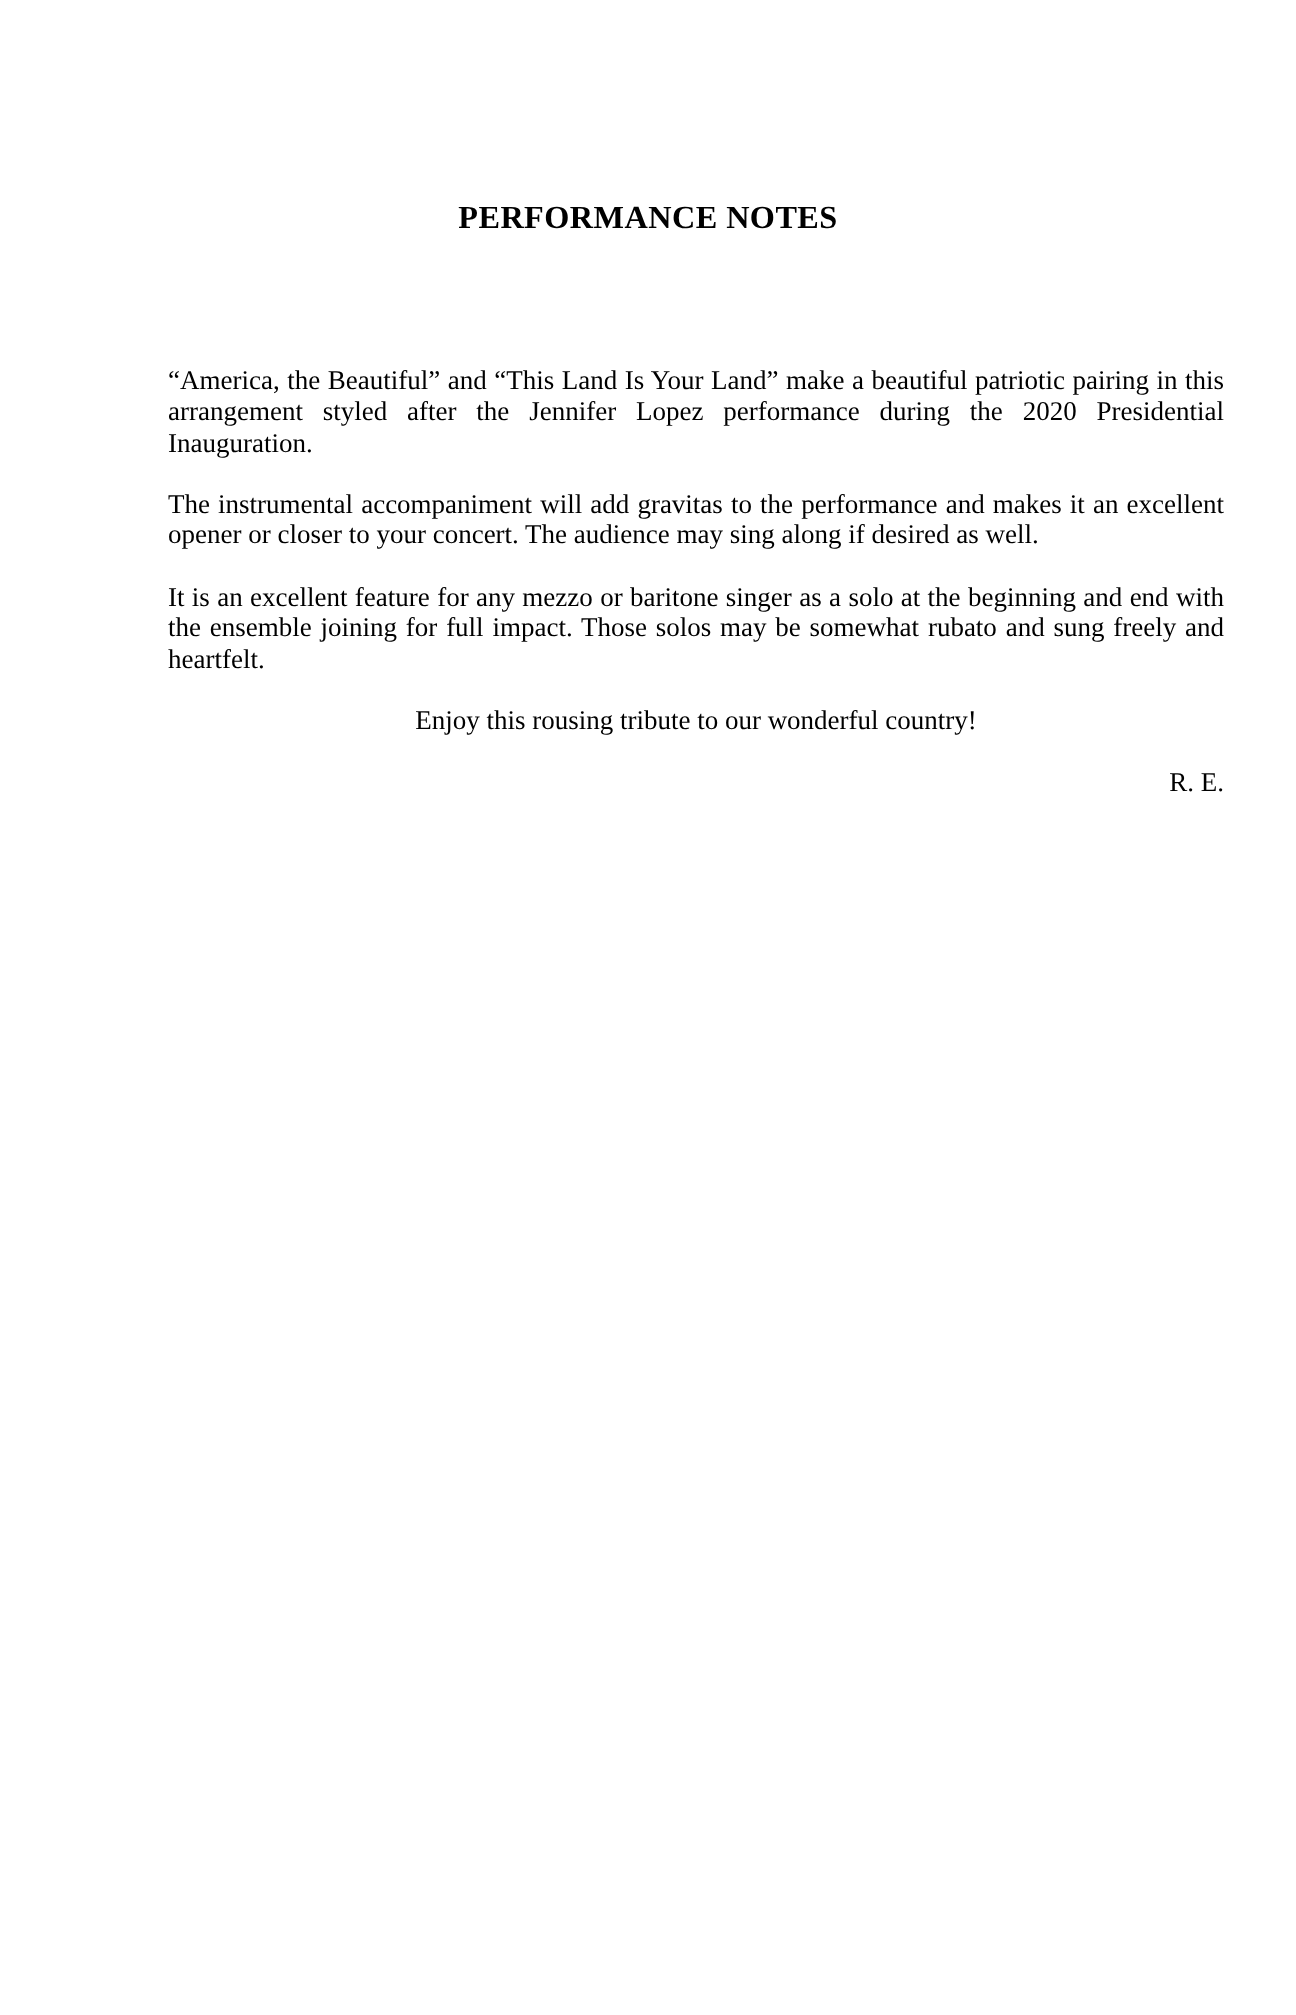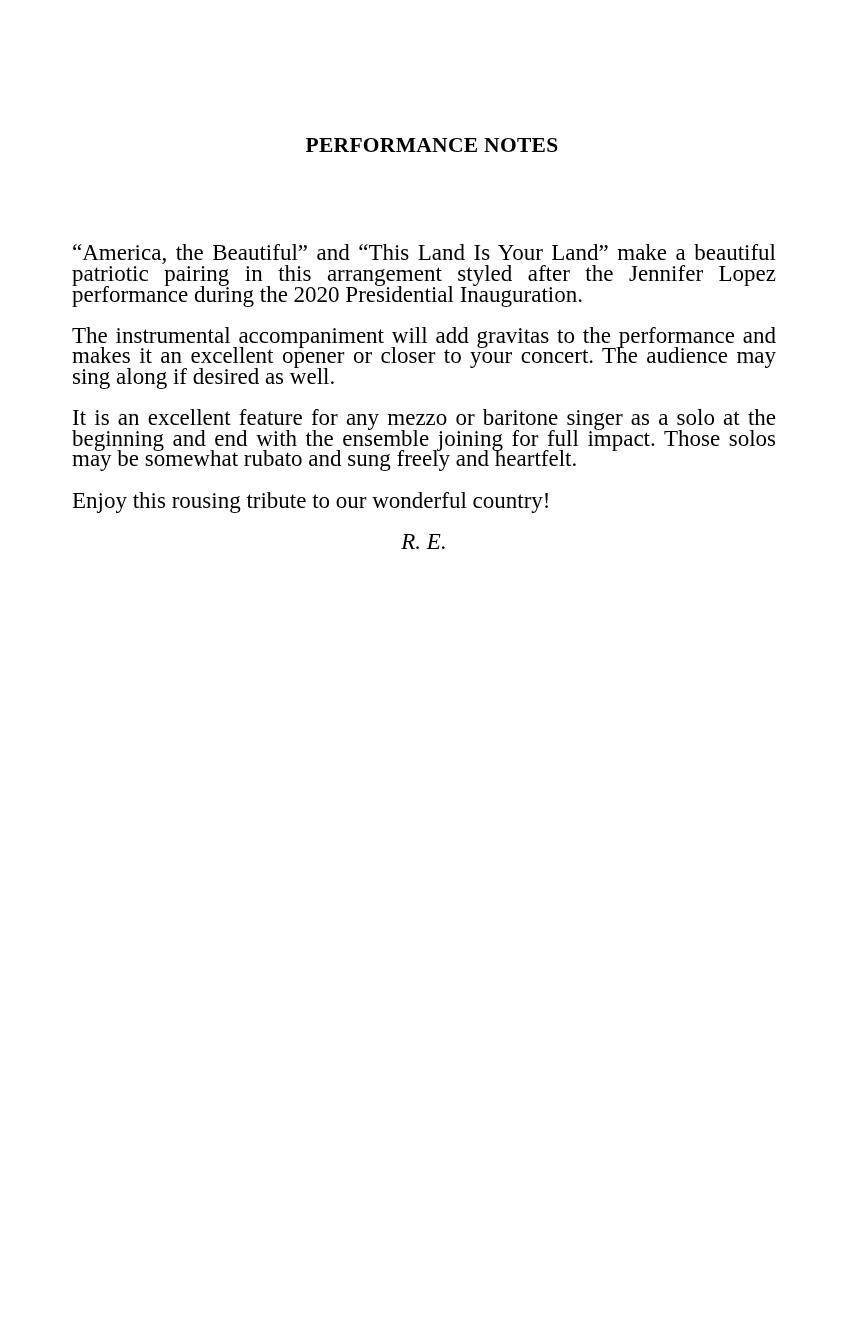--- a/index.html
+++ b/index.html
@@ -19,35 +19,34 @@
   }
   .doc-title {
     padding-top: 119px;
     text-align: center;
     font-size: 21.5px;
     font-weight: bold;
     letter-spacing: 0.3px;
     line-height: 24px;
   }
   .doc-body {
-    margin: 86px 80px 0 72px;
+    margin: 86px 80px 0 112px;
     width: 704px;
-    font-size: 23px;
+    font-size: 18px;
     line-height: 20.6px;
     text-align: justify;
   }
   .doc-body p {
     margin: 0 0 20.6px 0;
   }
   .doc-body p.last-para {
-    text-align: left;
+    text-align: center;
   }
   .signature {
-    font-style: italic;
-    text-align: center;
+    text-align: right;
   }
 </style>
 </head>
 <body>
 
 <div class="page">
   <h1 class="doc-title">PERFORMANCE NOTES</h1>
 
   <div class="doc-body">
     <p>“America, the Beautiful” and “This Land Is Your Land” make a beautiful patriotic pairing in this arrangement styled after the Jennifer Lopez performance during the 2020 Presidential Inauguration.</p>

